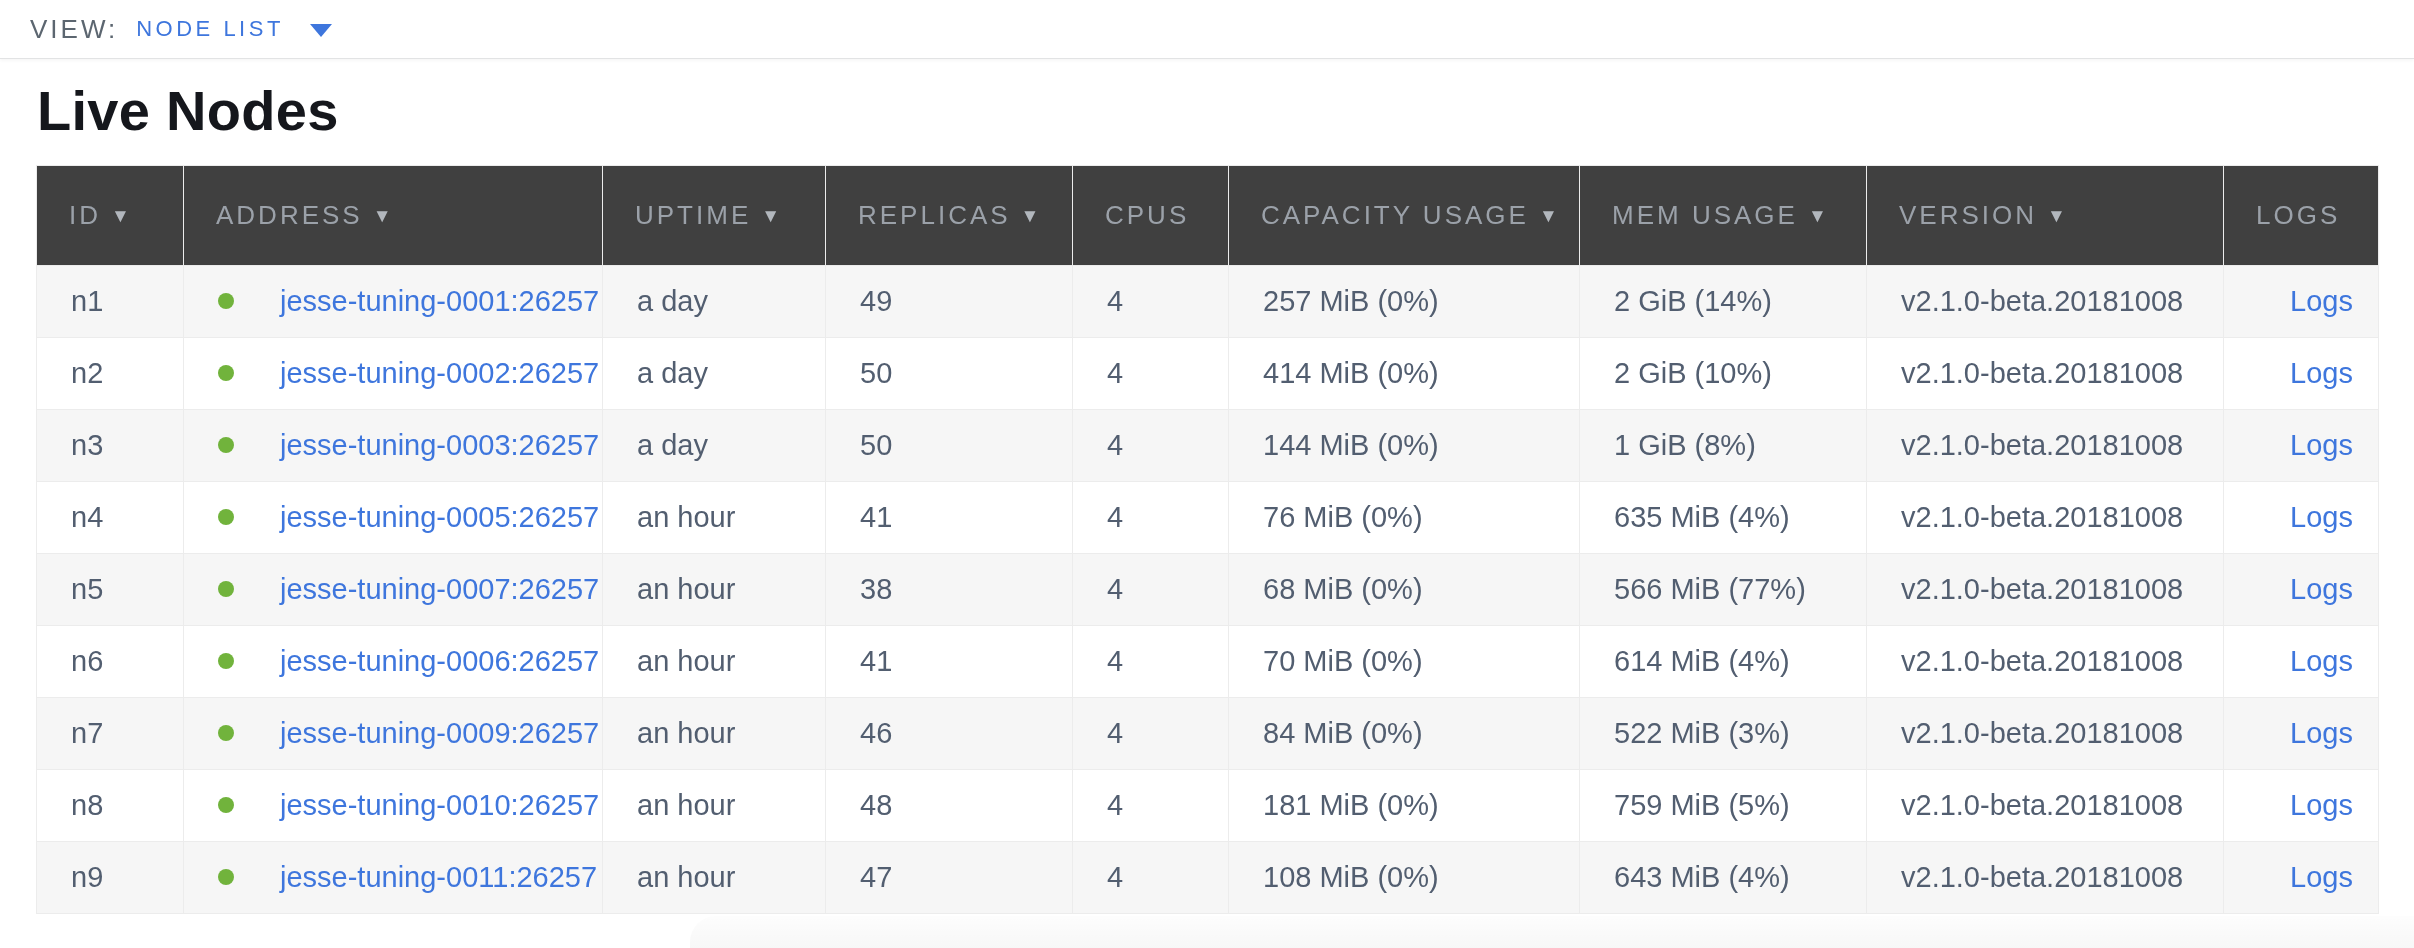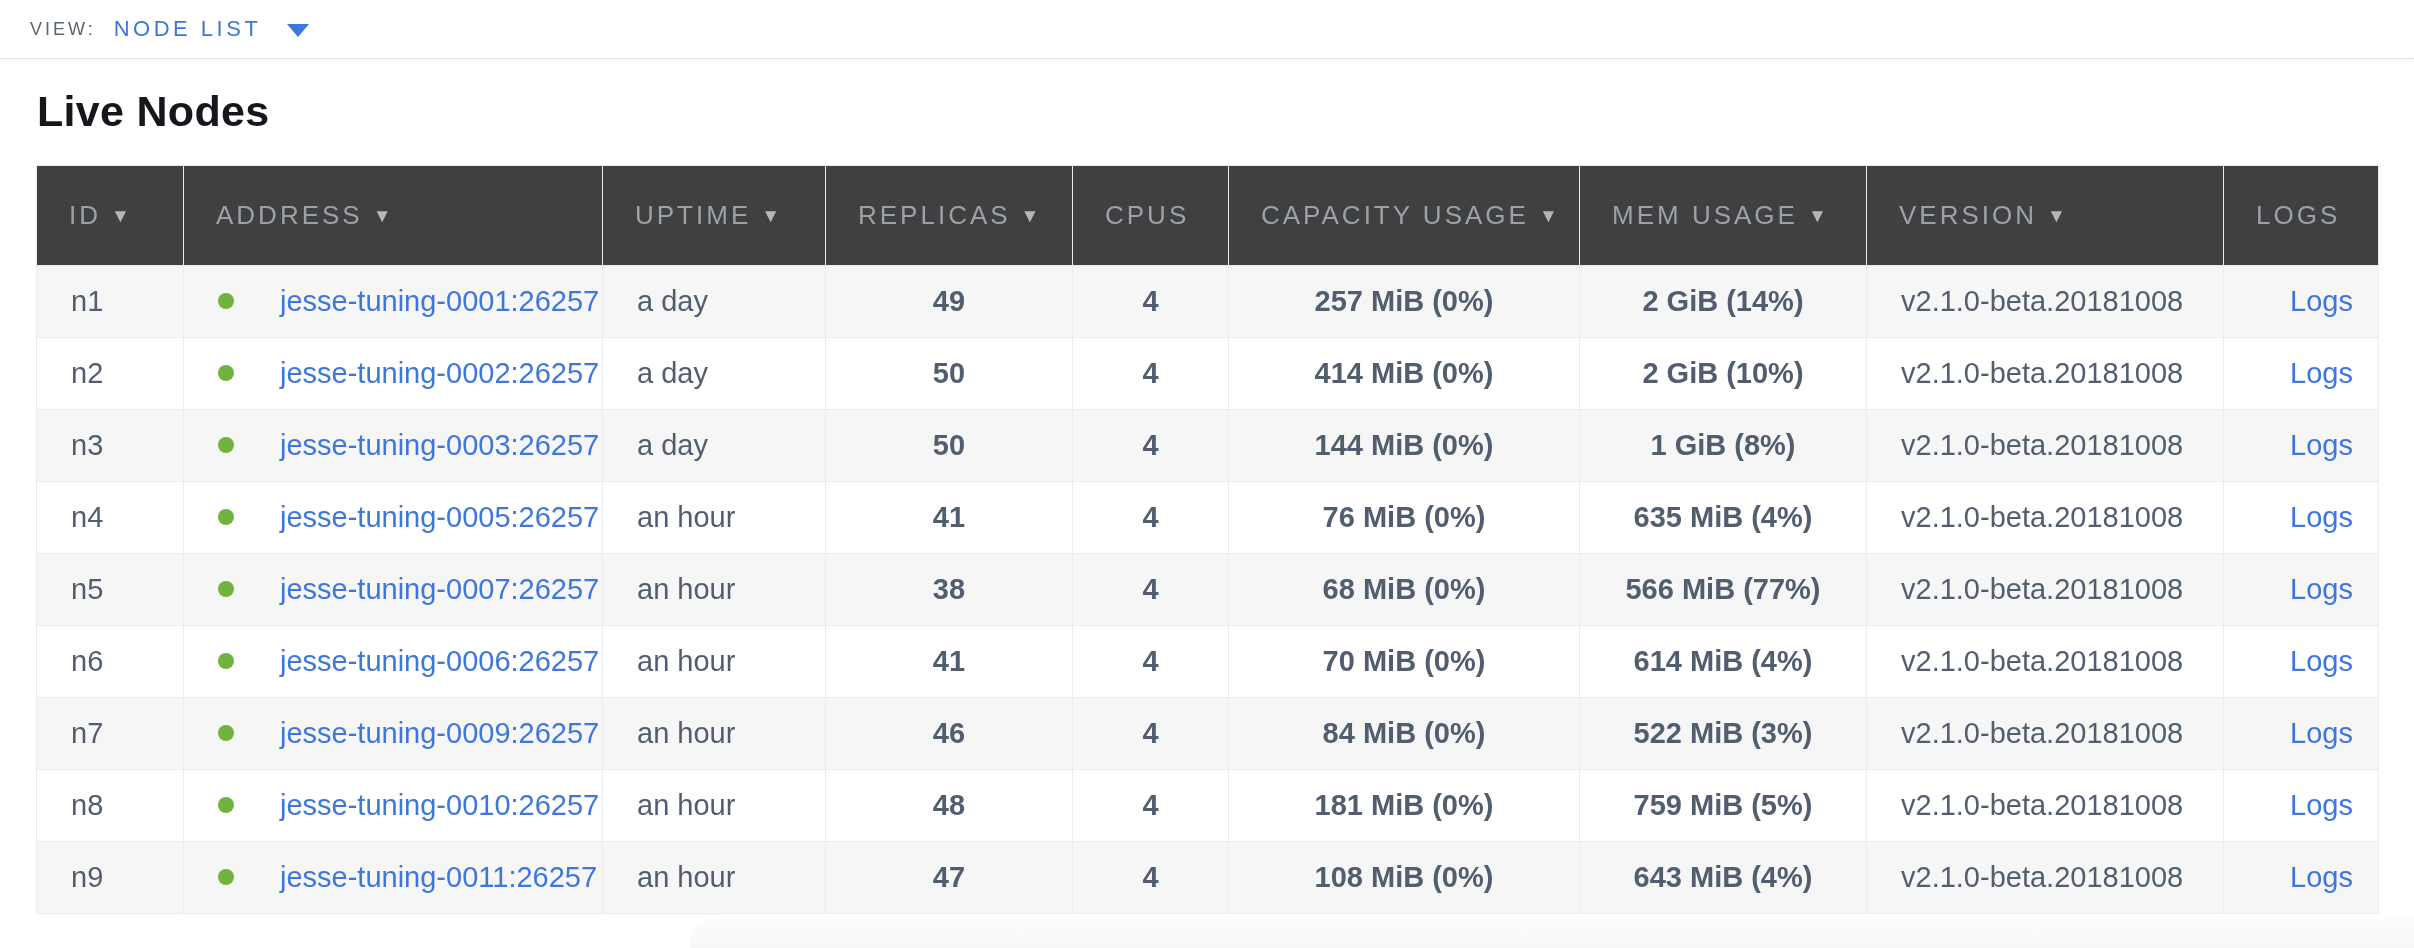--- a/index.html
+++ b/index.html
@@ -18,21 +18,21 @@
     display: flex;
     align-items: center;
     padding: 0 30px;
     background: #ffffff;
     border-bottom: 1px solid #e2e3e4;
     box-shadow: 0 2px 3px rgba(0,0,0,0.035);
     position: relative;
     z-index: 2;
   }
   .view-label {
-    font-size: 18px;
+    font-size: 26px;
     letter-spacing: 3px;
     color: #5c6670;
     text-transform: uppercase;
   }
   .view-dropdown {
     display: flex;
     align-items: center;
     margin-left: 18px;
     cursor: pointer;
   }
@@ -48,21 +48,21 @@
     border-left: 11px solid transparent;
     border-right: 11px solid transparent;
     border-top: 13px solid #3e76dd;
     margin-left: 26px;
     margin-top: 3px;
   }
   
   .page-title {
     margin: 0;
     padding: 28px 0 0 37px;
-    font-size: 43px;
+    font-size: 56px;
     line-height: 48px;
     font-weight: 700;
     letter-spacing: 0.3px;
     color: #15171c;
   }
   
   .table-wrap {
     margin: 30px 36px 0 36px;
   }
   table.nodes {
@@ -91,21 +91,21 @@
   }
   table.nodes td {
     height: 71px;
     padding: 0 34px;
     font-size: 29px;
     color: #525e70;
     background: #ffffff;
   }
   table.nodes tbody tr:nth-child(odd) td { background: #f6f6f6; }
   .al-left   { text-align: left; }
-  .al-right  { text-align: center; font-weight: bold; }
+  .al-right  { text-align: left; }
   .al-center { text-align: center; }
   .sort-arrow {
     display: inline-block;
     font-size: 19px;
     color: #b2b7bd;
     margin-left: 10px;
     transform: translateY(-2px);
   }
   a.cell-link {
     color: #3e76dd;

